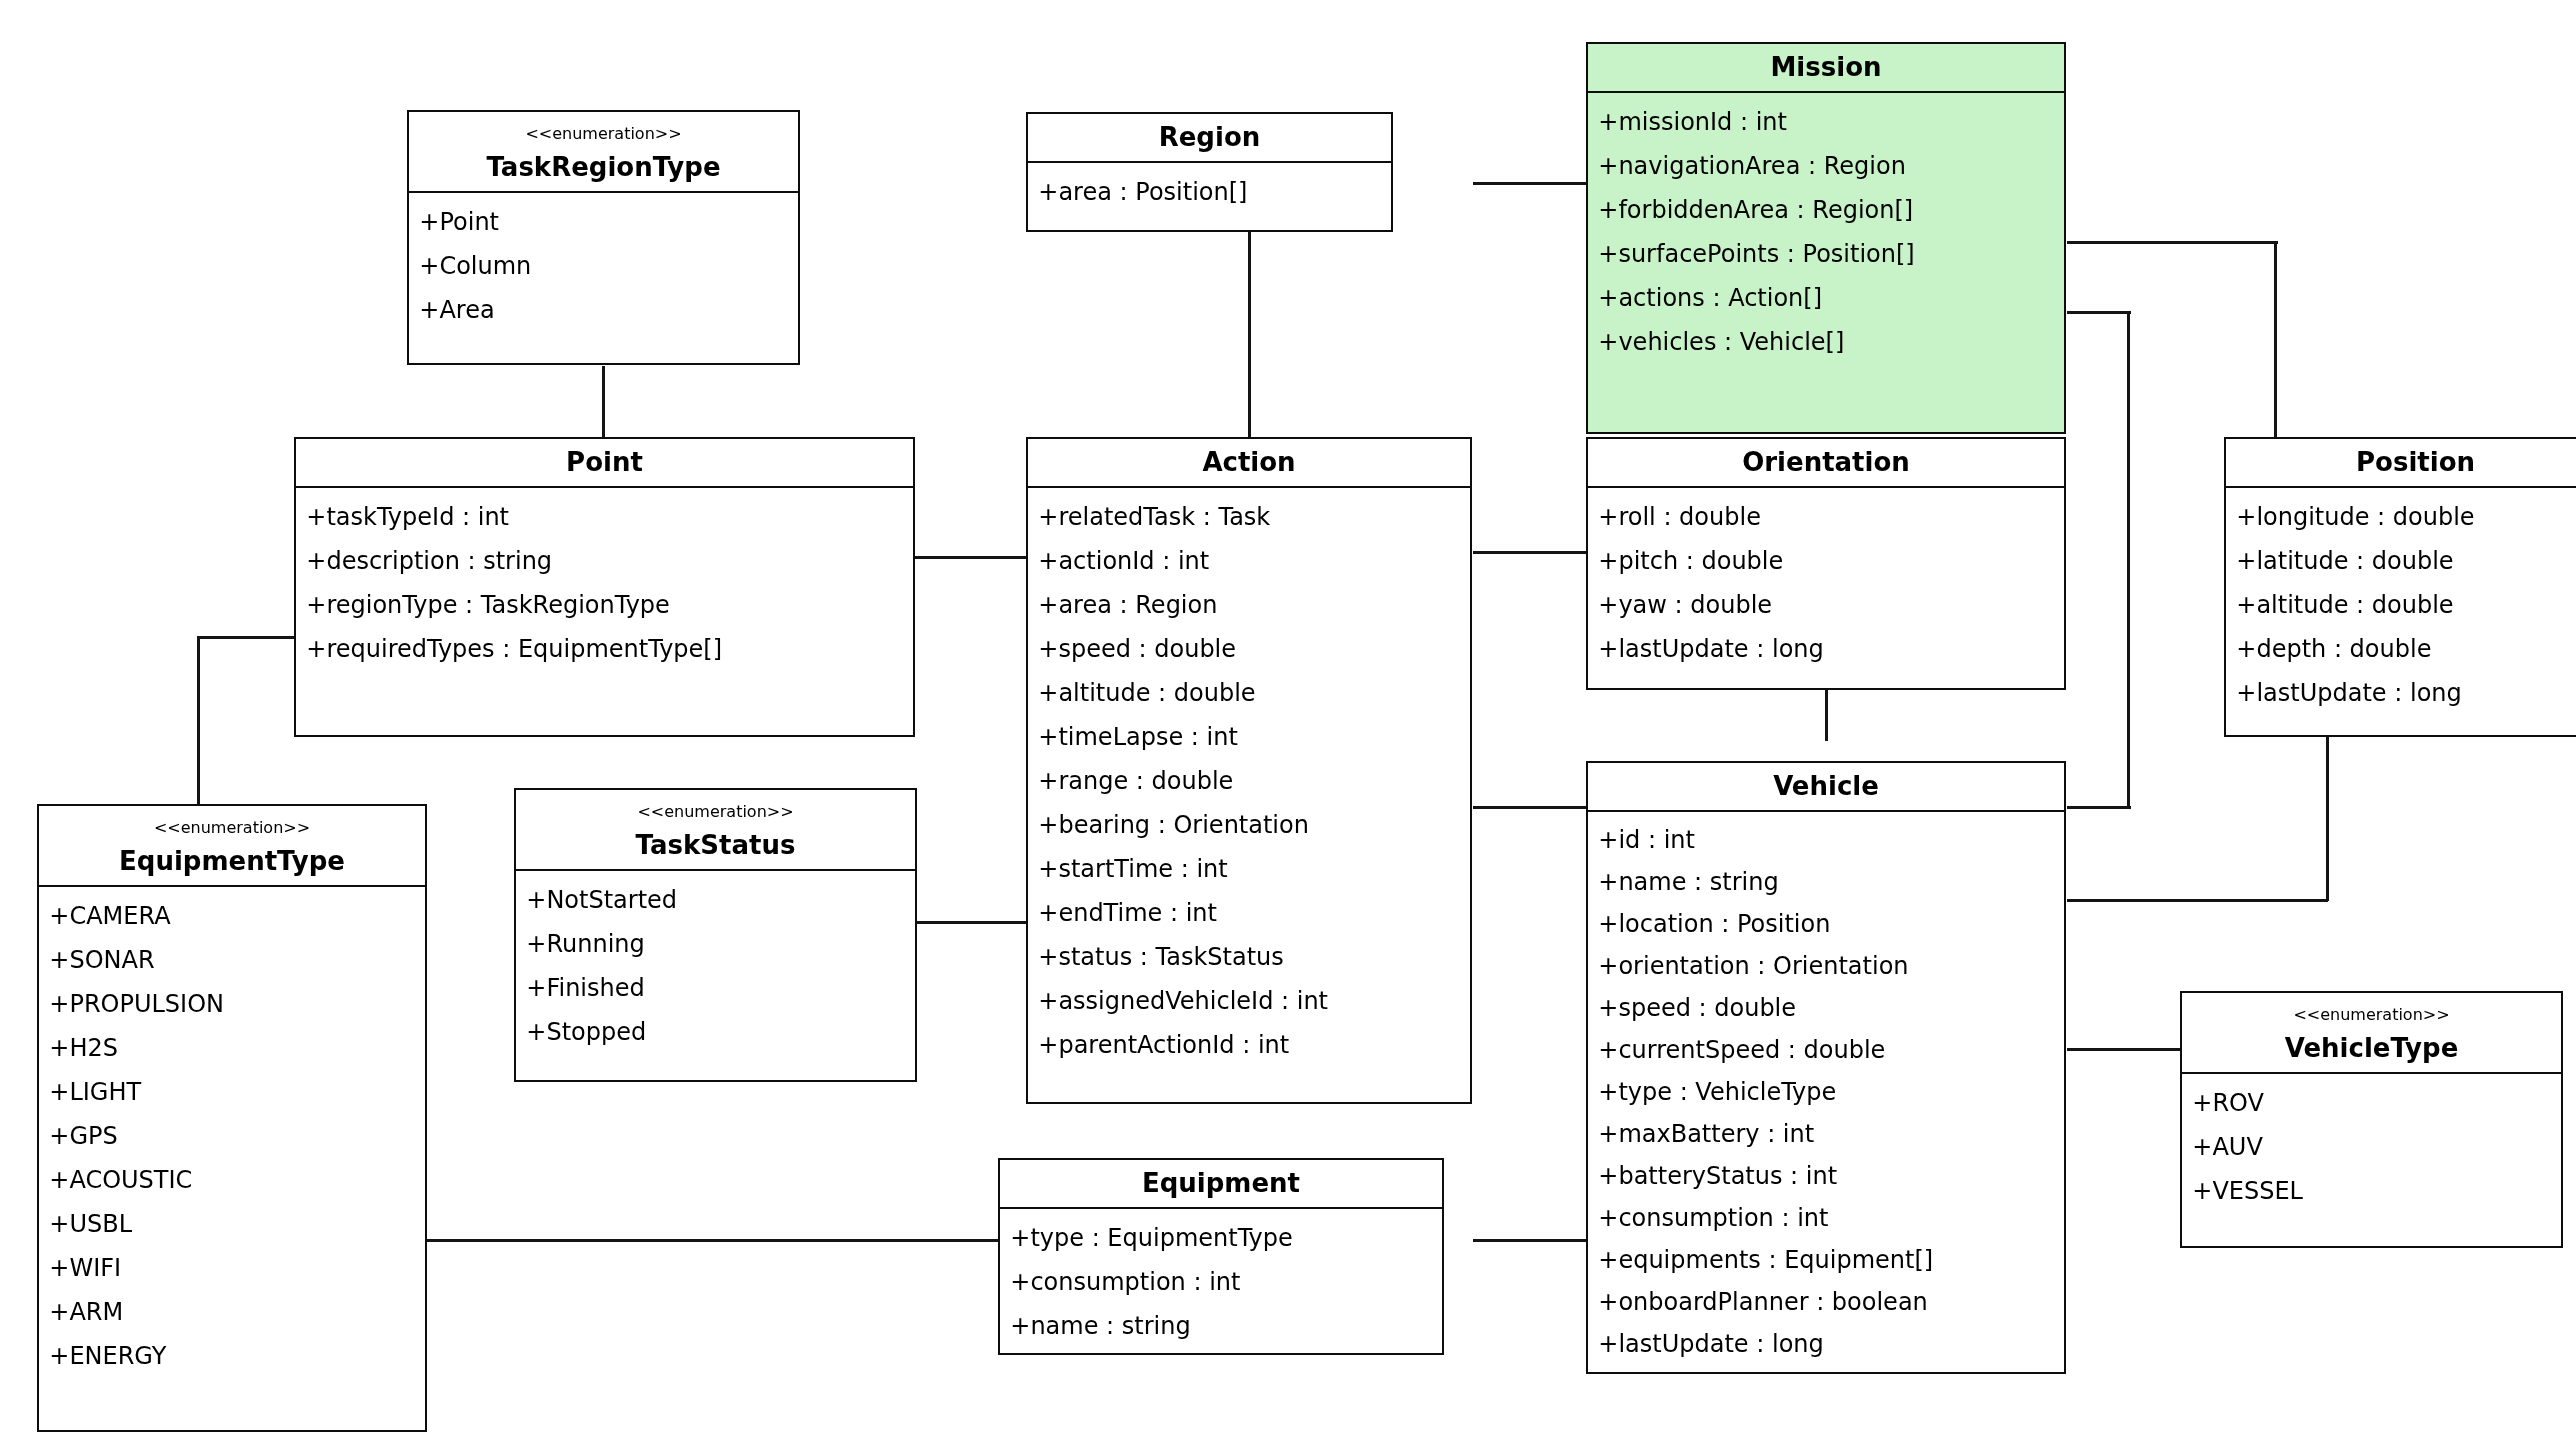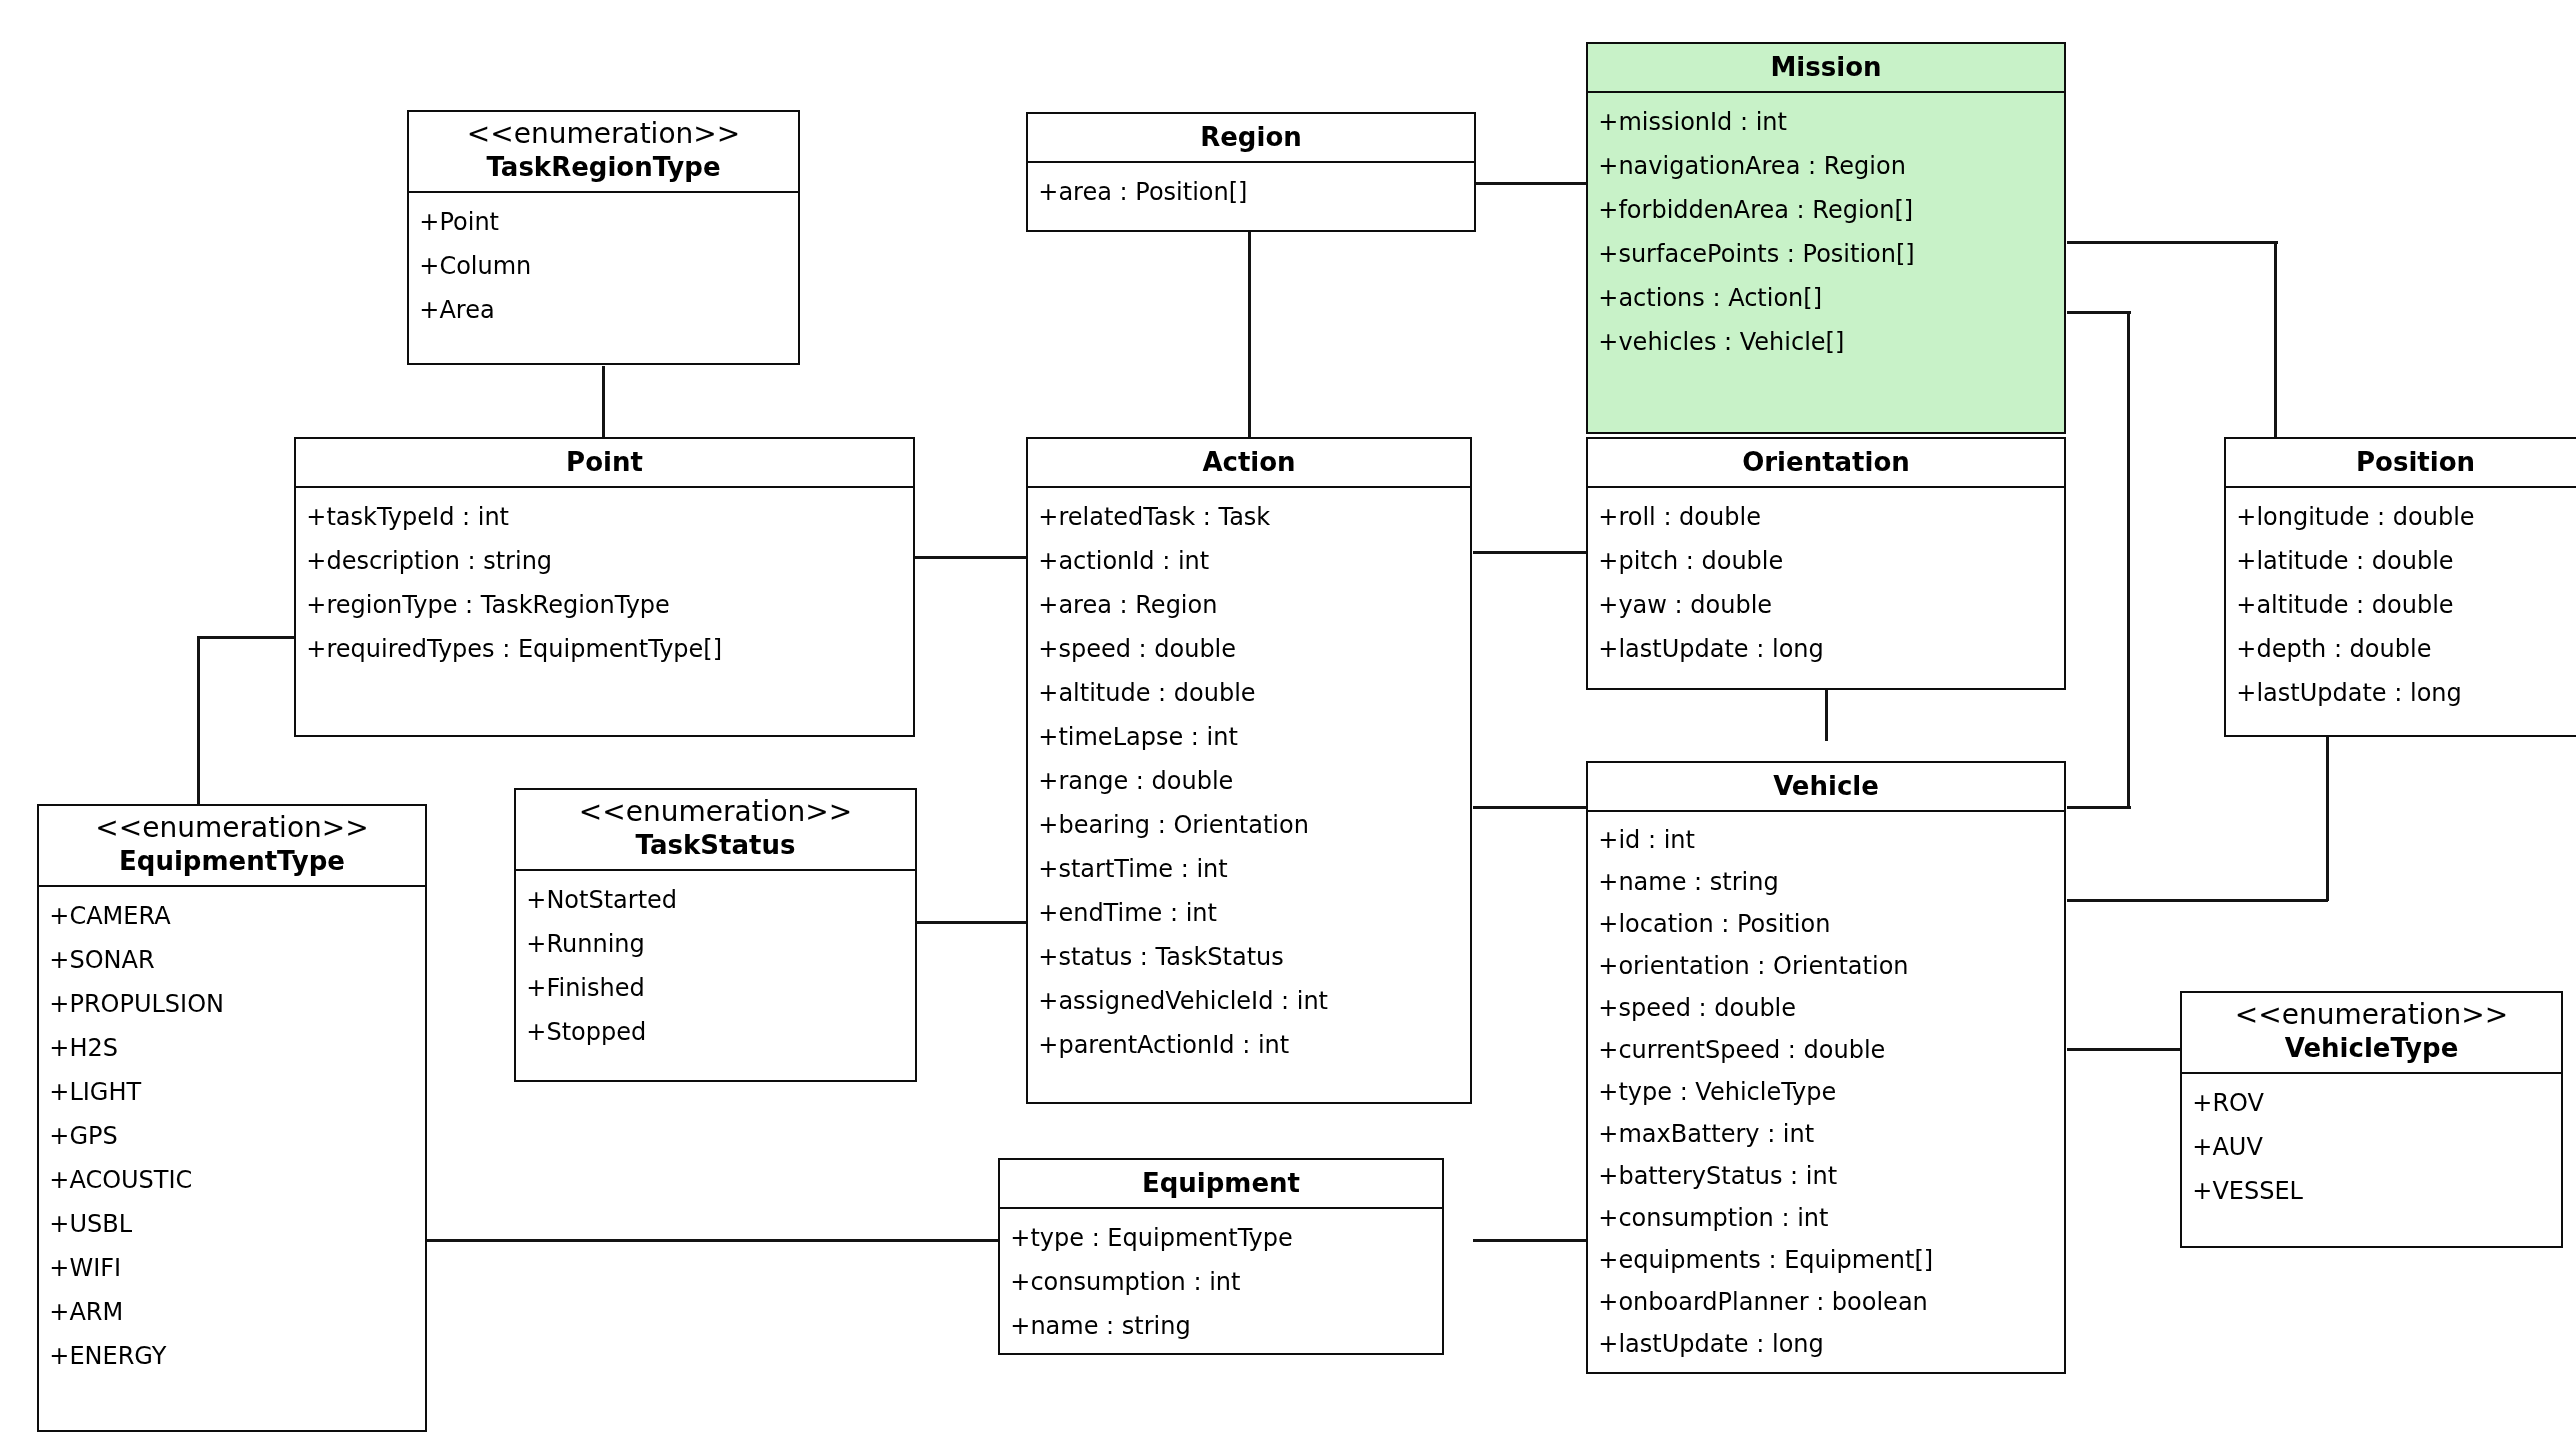--- a/index.html
+++ b/index.html
@@ -18,42 +18,42 @@
     background: #ffffff;
     border: 2.9px solid #0d0d0d;
     box-sizing: border-box;
   }
   .box-head {
     border-bottom: 2.9px solid #0d0d0d;
     text-align: center;
     padding: 5.9px 4.4px 5.9px 4.4px;
   }
   .stereotype {
-    font-size: 28px;
+    font-size: 16px;
     line-height: 32px;
     font-weight: normal;
     white-space: nowrap;
   }
   .stereotype:empty { display: none; }
   .cls-name {
     font-size: 26px;
     line-height: 35px;
     font-weight: bold;
     white-space: nowrap;
   }
   .attrs { padding: 7.3px 4.4px 0 10.3px; }
   .attr {
     font-size: 24px;
     line-height: 44px;
     white-space: nowrap;
   }
   .rows-tight .attr { line-height: 42px; }
   
   .box-taskregiontype { left: 407px;  top: 110px;  width: 393px; height: 255px; }
-  .box-region         { left: 1026px; top: 112px;  width: 450px; height: 120px; }
+  .box-region         { left: 1026px; top: 112px;  width: 367px; height: 120px; }
   .box-mission        { left: 1586px; top: 42px;   width: 480px; height: 392px; }
   .box-task           { left: 294px;  top: 437px;  width: 621px; height: 300px; }
   .box-action         { left: 1026px; top: 437px;  width: 446px; height: 667px; }
   .box-orientation    { left: 1586px; top: 437px;  width: 480px; height: 253px; }
   .box-position       { left: 2180px; top: 437px;  width: 383px; height: 300px; margin-left: 44px; }
   .box-vehicle        { left: 1586px; top: 741px; width: 480px; height: 613px; margin-top: 20px; }
   .box-equipmenttype  { left: 37px;   top: 804px; width: 390px; height: 628px; }
   .box-taskstatus     { left: 514px;  top: 788px; width: 403px; height: 294px; }
   .box-equipment      { left: 998px; top: 1158px; width: 446px; height: 197px; }
   .box-vehicletype    { left: 2180px; top: 991px; width: 383px; height: 257px; }

